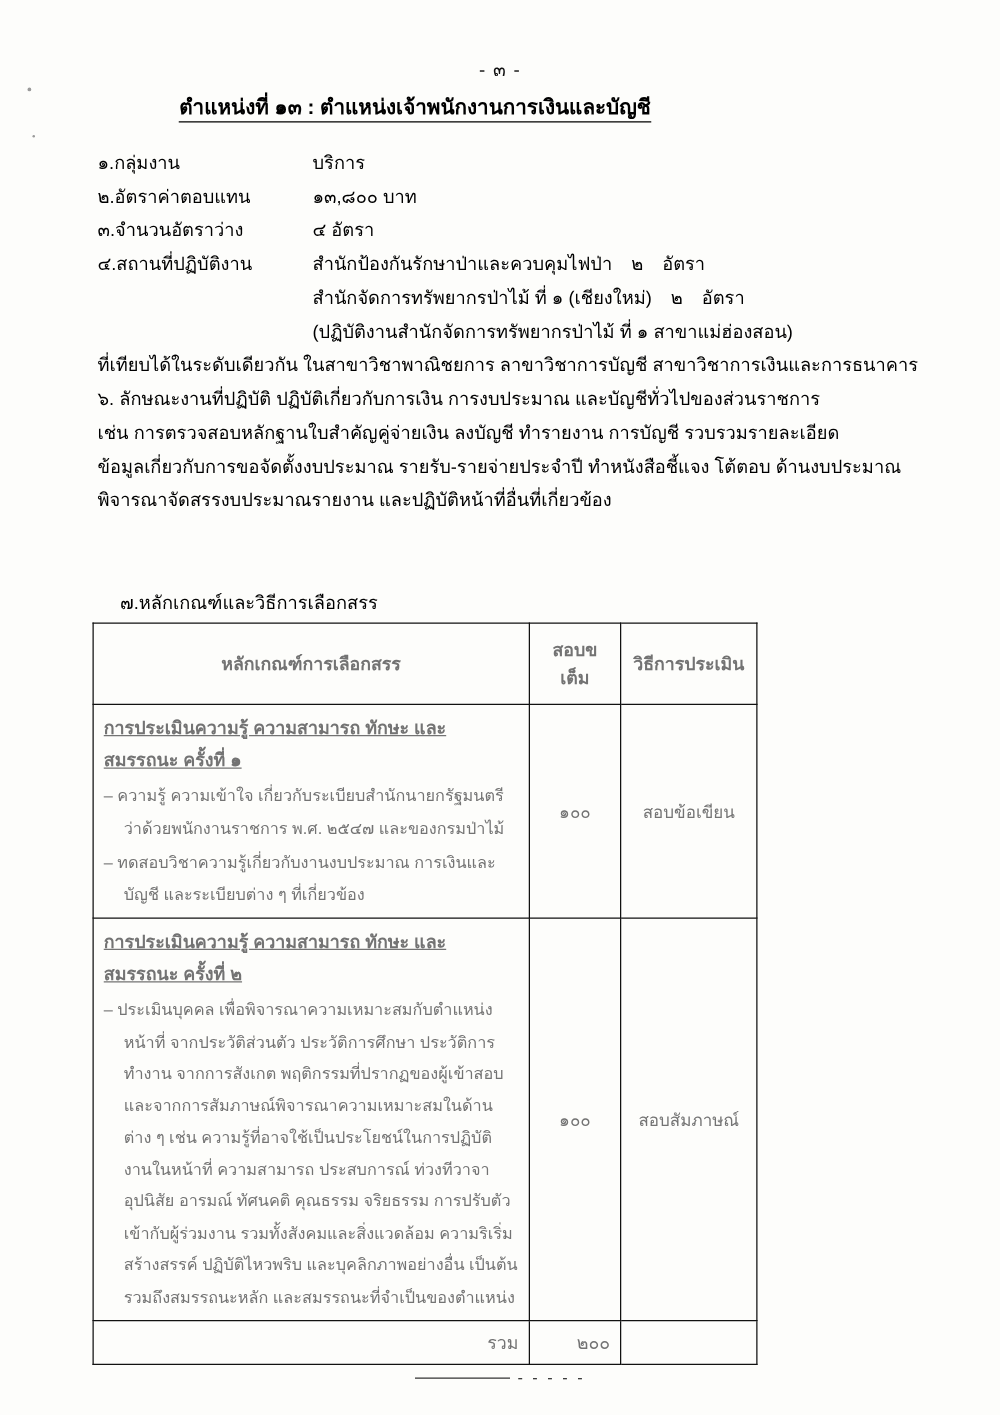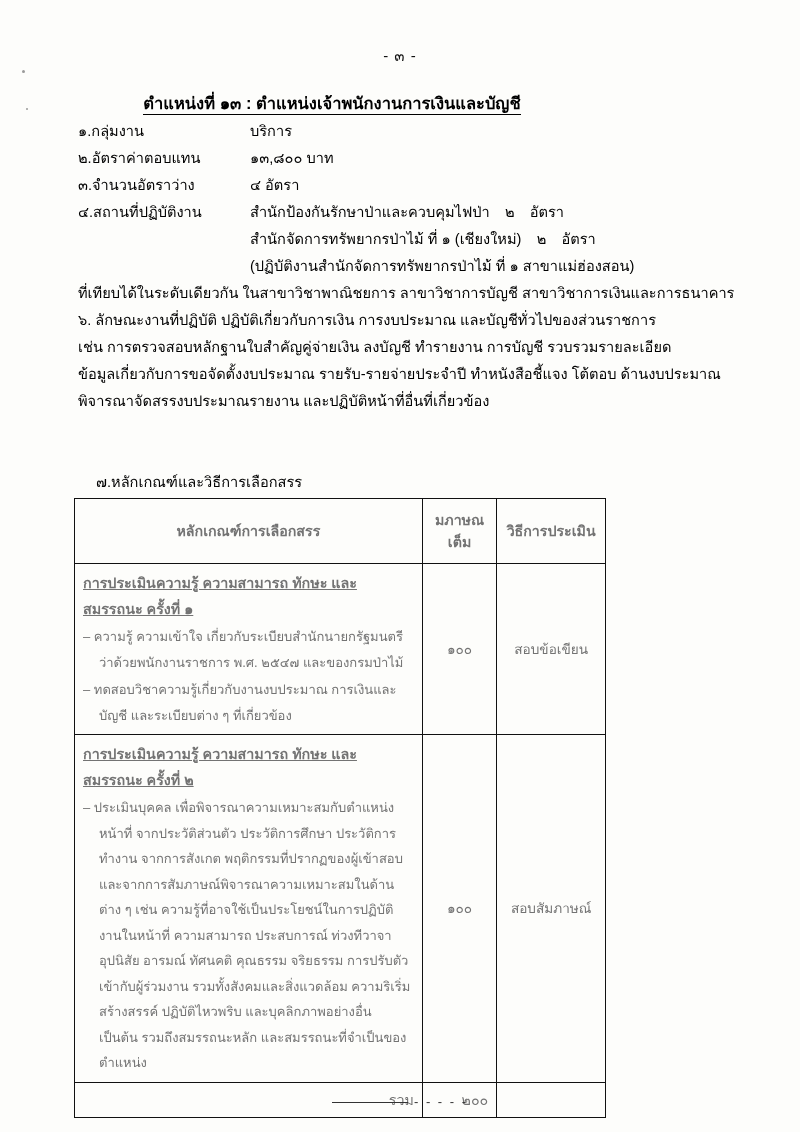--- a/index.html
+++ b/index.html
@@ -29,21 +29,21 @@
     top: 44px;
     left: 0;
     width: 800px;
     text-align: center;
     font-size: 15px;
     color: #111;
     letter-spacing: 1px;
   }
   .doc-title {
     position: absolute;
-    top: 90px;
+    top: 72px;
     left: 0;
     width: 664px;
     text-align: center;
     font-size: 16.5px;
     font-weight: bold;
     color: #000;
   }
   .doc-title span {
     border-bottom: 1.4px solid #000;
     padding-bottom: 2px;
@@ -232,21 +232,21 @@
       </div>
     </div>
 
     <div class="section7">๗.หลักเกณฑ์และวิธีการเลือกสรร</div>
 
     <table class="criteria">
       <thead>
         <tr>
           <th class="col-crit">หลักเกณฑ์การเลือกสรร</th>
           <th class="col-score">
-            <div>มภาษณ</div>
+            <div>สอบข</div>
             <div>เต็ม</div>
           </th>
           <th class="col-method">วิธีการประเมิน</th>
         </tr>
       </thead>
       <tbody>
         <tr>
           <td>
             <div class="blk-title">การประเมินความรู้ ความสามารถ ทักษะ และสมรรถนะ ครั้งที่ ๑</div>
             <ul class="bullets">

